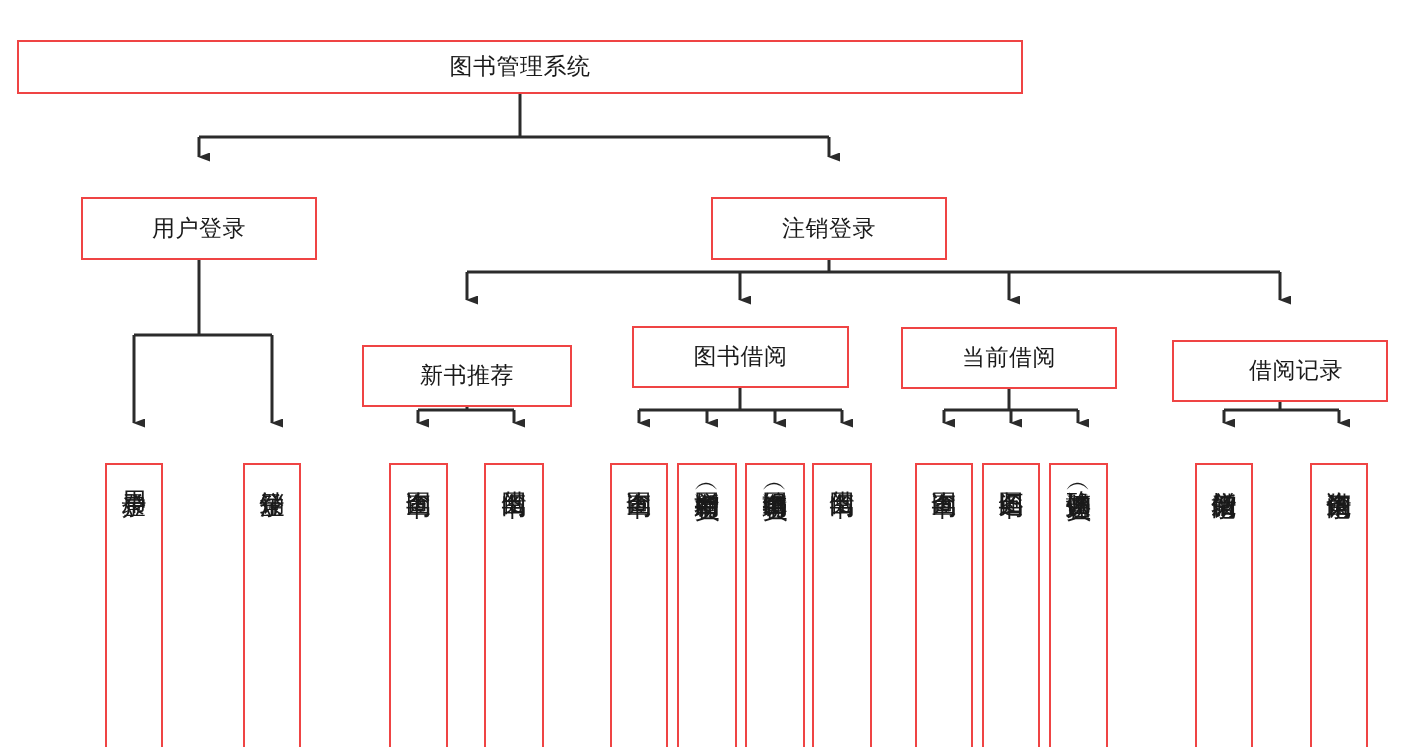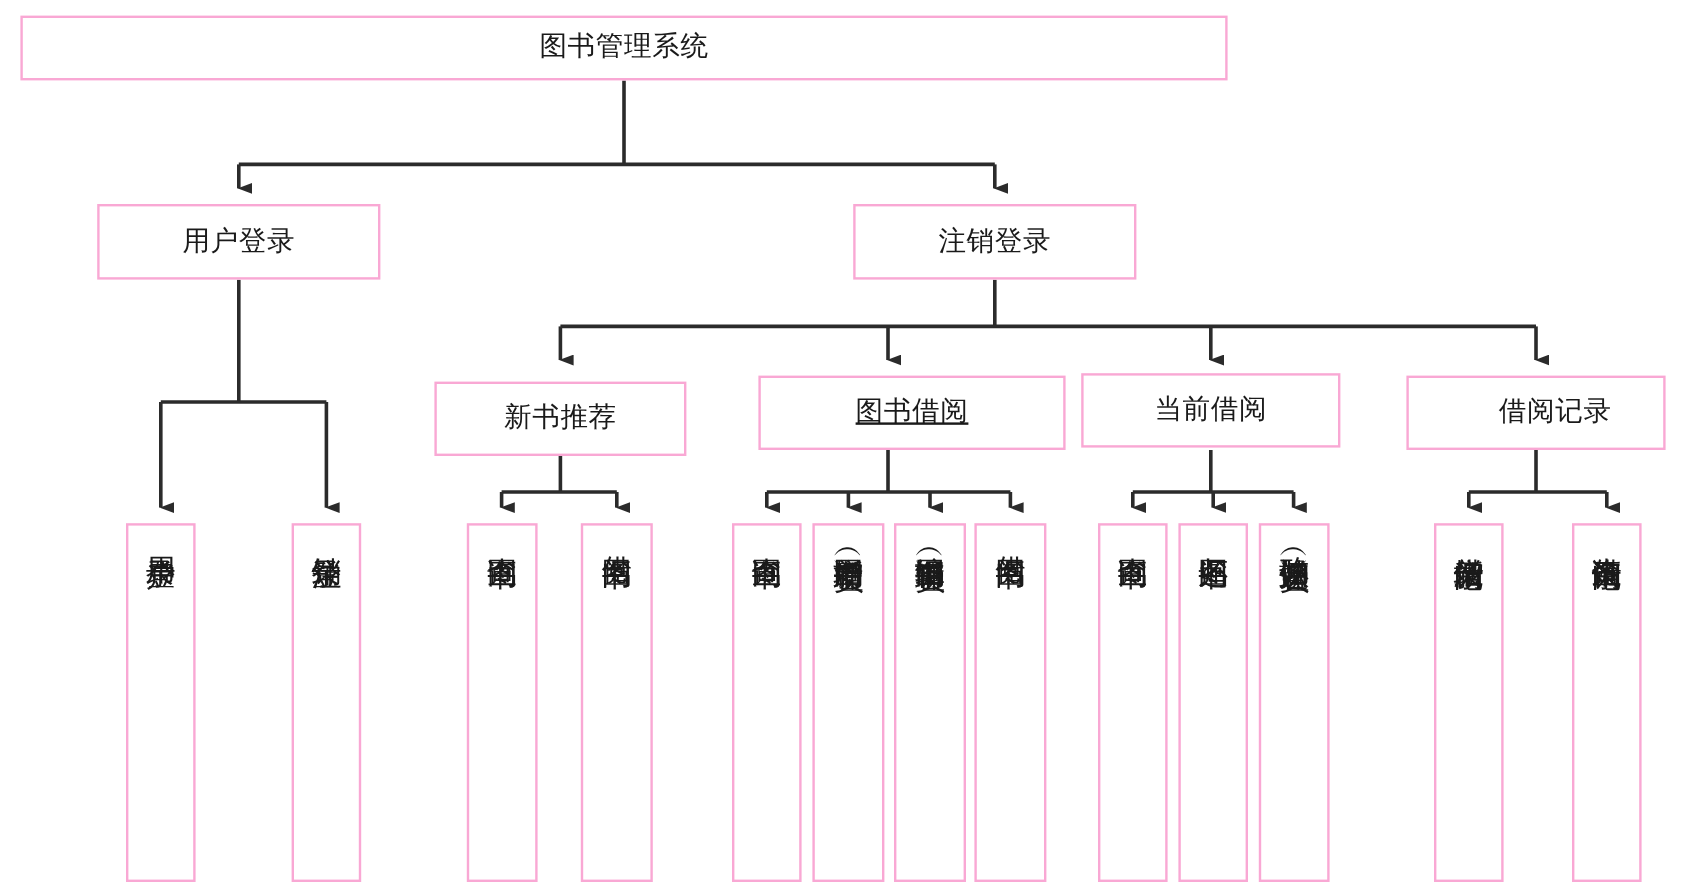--- a/index.html
+++ b/index.html
@@ -20,26 +20,27 @@
   svg#wires {
     position: absolute;
     left: 0;
     top: 0;
     width: 1405px;
     height: 747px;
   }
   .node {
     position: absolute;
     box-sizing: border-box;
-    border: 2px solid #f9a8d4;
+    border: 2px solid #ef4444;
     background: #ffffff;
     display: flex;
     align-items: center;
     justify-content: center;
     color: #1a1a1a;
+    margin-top: 27px;
   }
   .node-label {
     display: block;
     text-align: center;
     line-height: 1.02;
     white-space: pre;
     letter-spacing: 0.5px;
   }
   .h-node .node-label {
     font-size: 23px;
@@ -120,24 +121,24 @@
       </div>
       <div class="node h-node" style="left: 81px; top: 170px; width: 236px; height: 63px;">
         <span class="node-label">用户登录</span>
       </div>
       <div class="node h-node" style="left: 711px; top: 170px; width: 236px; height: 63px;">
         <span class="node-label">注销登录</span>
       </div>
       <div class="node h-node" style="left: 362px; top: 318px; width: 210px; height: 62px;">
         <span class="node-label">新书推荐</span>
       </div>
-      <div class="node h-node" style="left: 632px; top: 313px; width: 256px; height: 62px; text-decoration: underline;">
+      <div class="node h-node" style="left: 632px; top: 299px; width: 217px; height: 62px;">
         <span class="node-label">图书借阅</span>
       </div>
-      <div class="node h-node" style="left: 901px; top: 311px; width: 216px; height: 62px;">
+      <div class="node h-node" style="left: 901px; top: 300px; width: 216px; height: 62px;">
         <span class="node-label">当前借阅</span>
       </div>
       <div class="node h-node" style="left: 1172px; top: 313px; width: 216px; height: 62px; padding-left: 32px;">
         <span class="node-label">借阅记录</span>
       </div>
       <div class="node v-node" style="left: 105px; top: 436px; width: 58px; height: 299px;">
         <span class="node-label">用户登录</span>
       </div>
       <div class="node v-node" style="left: 243px; top: 436px; width: 58px; height: 299px;">
         <span class="node-label">注销登录</span>

